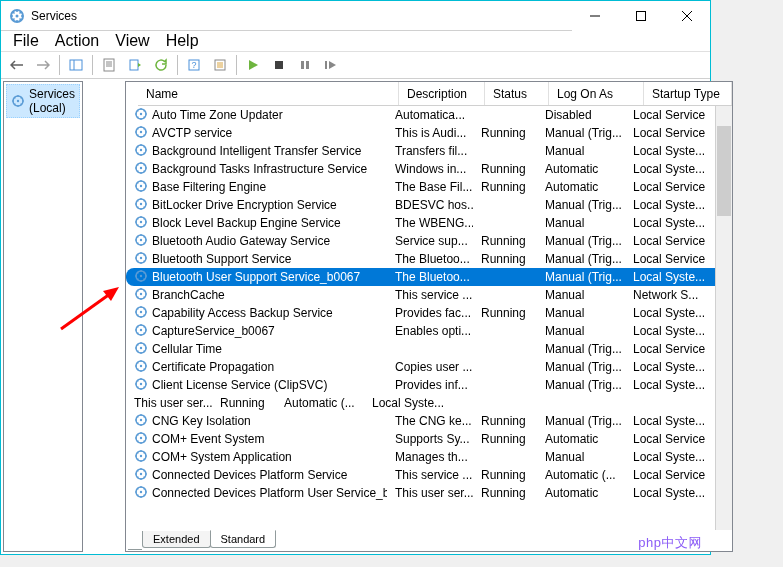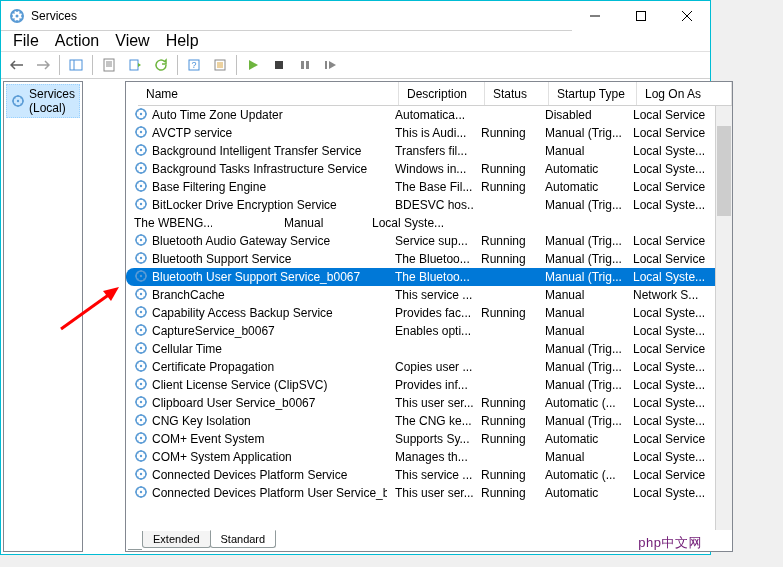--- a/index.html
+++ b/index.html
@@ -29,21 +29,21 @@
 .cell-desc { flex: 0 0 86px; }
 .cell-status { flex: 0 0 64px; }
 .cell-startup { flex: 0 0 88px; }
 .cell-logon { flex: 0 0 95px; }
 .gear-icon { width: 14px; height: 14px; flex-shrink: 0; }
 .tabs { height: 21px; display: flex; align-items: flex-start; padding-left: 2px; background: #fff; border-top: 1px solid #fff; text-align: center; }
 .tab { padding: 2px 10px; font-size: 11px; border: 1px solid #919b9c; border-top: none; background: #fcfcfe; margin-right: -1px; position: relative; }
 .tab.active { background: #fff; border-top: 1px solid #fff; margin-top: -1px; z-index: 1; border-bottom-left-radius: 3px; border-bottom-right-radius: 3px; }
 .tab.inactive { background: #f4f4f4; border-bottom-left-radius: 3px; border-bottom-right-radius: 3px; }
 .arrow-annotation { position: absolute; left: 58px; top: 270px; pointer-events: none; z-index: 100; }
-.watermark { position: absolute; right: 8px; bottom: 2px; font-size: 13px; color: #701a75; font-family: Arial; letter-spacing: 0.5px; z-index: 50; }
+.watermark { position: absolute; right: 8px; bottom: 2px; font-size: 13px; color: #8b5cf6; font-family: Arial; letter-spacing: 0.5px; z-index: 50; }
 .scroll-track { position:absolute; right:0; top:24px; bottom:0; width:17px; background:#f0f0f0; border-left:1px solid #d0d0d0; }
 .scroll-thumb { position:absolute; left:1px; right:1px; top:20px; height:90px; background:#cdcdcd; }
 .tab-lead { width:14px; height:19px; border-bottom:1px solid #919b9c; }
 </style>
 </head>
 <body>
 
 <div class="window">
 
   <div class="titlebar">
@@ -169,22 +169,22 @@
         <span>Services (Local)</span>
       </div>
     </div>
 
     <div class="right-pane">
       <div class="list-container">
         <div class="grid-header">
           <div class="grid-header-cell cell-name">Name</div>
           <div class="grid-header-cell cell-desc">Description</div>
           <div class="grid-header-cell cell-status">Status</div>
+          <div class="grid-header-cell cell-logon">Log On As</div>
           <div class="grid-header-cell cell-startup">Startup Type</div>
-          <div class="grid-header-cell cell-logon">Log On As</div>
         </div>
         <div class="grid-body" id="grid-body">
             <div class="grid-row">
               <div class="grid-cell cell-name">
                 <span><svg class="gear-icon" viewBox="0 0 14 14">
                     <circle cx="7" cy="7" r="5" fill="none" stroke="#5a9bd5" stroke-width="1.5"></circle>
                     <circle cx="7" cy="7" r="1.2" fill="#5a9bd5"></circle>
                     <path d="M7 1v2M7 11v2M1 7h2M11 7h2M3 3l1.4 1.4M9.6 9.6L11 11M3 11l1.4-1.4M9.6 4.4L11 3" stroke="#5a9bd5" stroke-width="1.2"></path>
                   </svg></span>
                 <span>Auto Time Zone Updater</span>
@@ -258,20 +258,28 @@
                     <path d="M7 1v2M7 11v2M1 7h2M11 7h2M3 3l1.4 1.4M9.6 9.6L11 11M3 11l1.4-1.4M9.6 4.4L11 3" stroke="#5a9bd5" stroke-width="1.2"></path>
                   </svg></span>
                 <span>BitLocker Drive Encryption Service</span>
               </div>
               <div class="grid-cell cell-desc">BDESVC hos...</div>
               <div class="grid-cell cell-status"></div>
               <div class="grid-cell cell-startup">Manual (Trig...</div>
               <div class="grid-cell cell-logon">Local Syste...</div>
             </div>
             <div class="grid-row">
+              <div class="grid-cell cell-name">
+                <span><svg class="gear-icon" viewBox="0 0 14 14">
+                    <circle cx="7" cy="7" r="5" fill="none" stroke="#5a9bd5" stroke-width="1.5"></circle>
+                    <circle cx="7" cy="7" r="1.2" fill="#5a9bd5"></circle>
+                    <path d="M7 1v2M7 11v2M1 7h2M11 7h2M3 3l1.4 1.4M9.6 9.6L11 11M3 11l1.4-1.4M9.6 4.4L11 3" stroke="#5a9bd5" stroke-width="1.2"></path>
+                  </svg></span>
+                <span>Block Level Backup Engine Service</span>
+              </div>
               <div class="grid-cell cell-desc">The WBENG...</div>
               <div class="grid-cell cell-status"></div>
               <div class="grid-cell cell-startup">Manual</div>
               <div class="grid-cell cell-logon">Local Syste...</div>
             </div>
             <div class="grid-row">
               <div class="grid-cell cell-name">
                 <span><svg class="gear-icon" viewBox="0 0 14 14">
                     <circle cx="7" cy="7" r="5" fill="none" stroke="#5a9bd5" stroke-width="1.5"></circle>
                     <circle cx="7" cy="7" r="1.2" fill="#5a9bd5"></circle>
@@ -390,28 +398,20 @@
                     <path d="M7 1v2M7 11v2M1 7h2M11 7h2M3 3l1.4 1.4M9.6 9.6L11 11M3 11l1.4-1.4M9.6 4.4L11 3" stroke="#5a9bd5" stroke-width="1.2"></path>
                   </svg></span>
                 <span>Client License Service (ClipSVC)</span>
               </div>
               <div class="grid-cell cell-desc">Provides inf...</div>
               <div class="grid-cell cell-status"></div>
               <div class="grid-cell cell-startup">Manual (Trig...</div>
               <div class="grid-cell cell-logon">Local Syste...</div>
             </div>
             <div class="grid-row">
-              <div class="grid-cell cell-name">
-                <span><svg class="gear-icon" viewBox="0 0 14 14">
-                    <circle cx="7" cy="7" r="5" fill="none" stroke="#5a9bd5" stroke-width="1.5"></circle>
-                    <circle cx="7" cy="7" r="1.2" fill="#5a9bd5"></circle>
-                    <path d="M7 1v2M7 11v2M1 7h2M11 7h2M3 3l1.4 1.4M9.6 9.6L11 11M3 11l1.4-1.4M9.6 4.4L11 3" stroke="#5a9bd5" stroke-width="1.2"></path>
-                  </svg></span>
-                <span>Clipboard User Service_b0067</span>
-              </div>
               <div class="grid-cell cell-desc">This user ser...</div>
               <div class="grid-cell cell-status">Running</div>
               <div class="grid-cell cell-startup">Automatic (...</div>
               <div class="grid-cell cell-logon">Local Syste...</div>
             </div>
             <div class="grid-row">
               <div class="grid-cell cell-name">
                 <span><svg class="gear-icon" viewBox="0 0 14 14">
                     <circle cx="7" cy="7" r="5" fill="none" stroke="#5a9bd5" stroke-width="1.5"></circle>
                     <circle cx="7" cy="7" r="1.2" fill="#5a9bd5"></circle>

